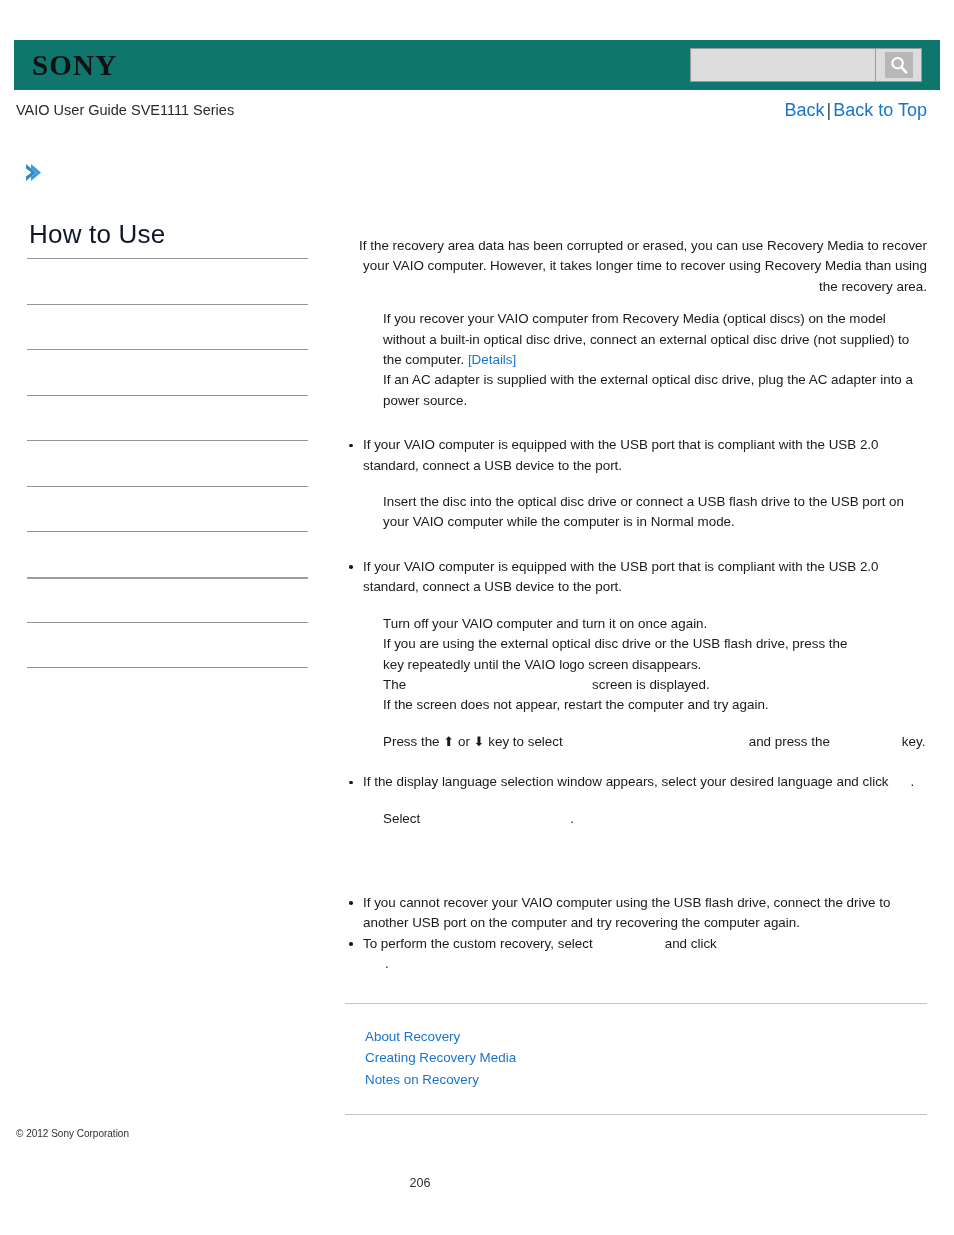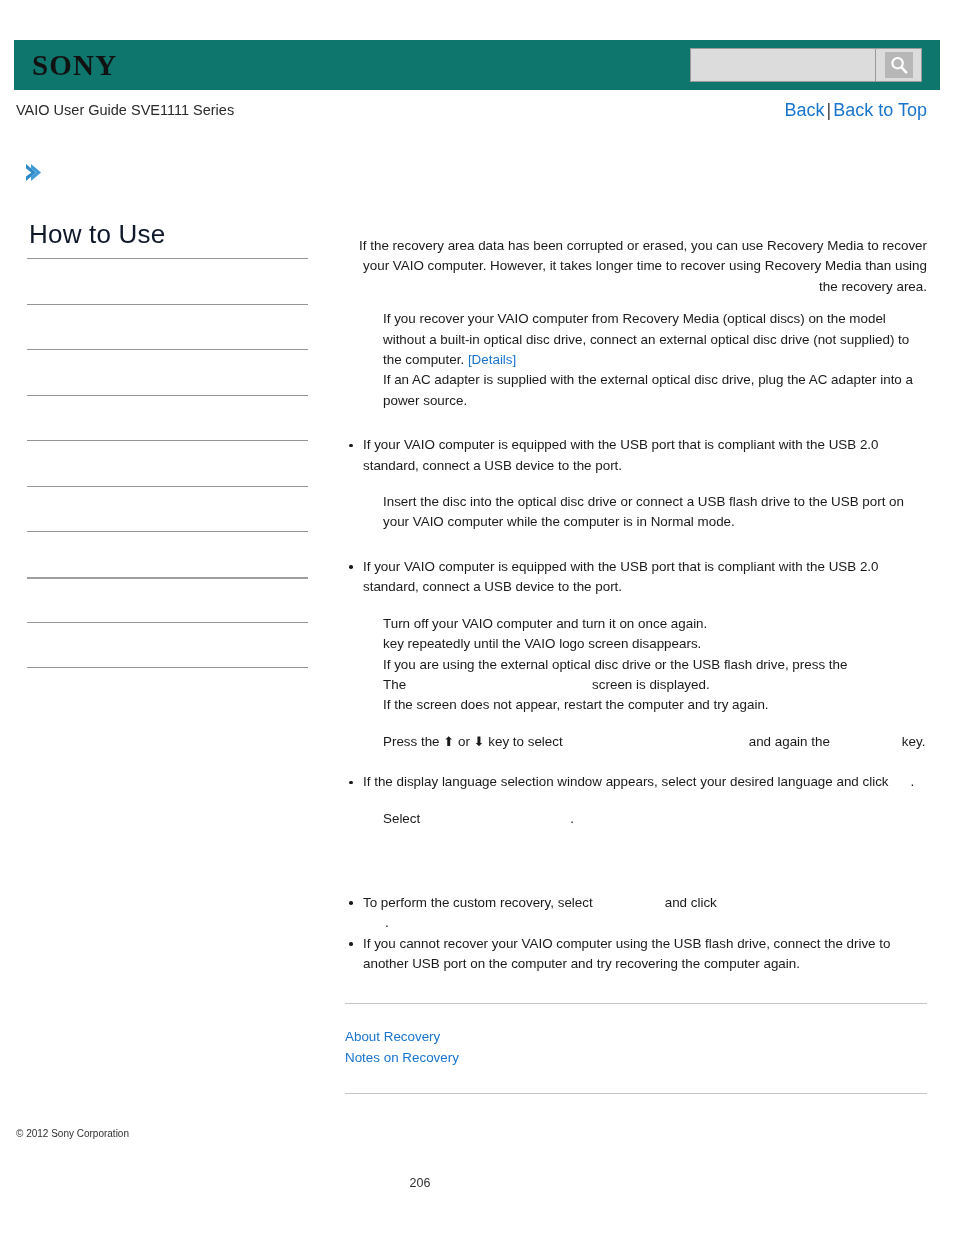--- a/index.html
+++ b/index.html
@@ -214,20 +214,21 @@
 
   .related {
     margin-top: 22px;
   }
   .related a {
     display: block;
     color: #1874CD;
     text-decoration: none;
     font-size: 13.4px;
     line-height: 21.5px;
+    margin-left: 20px;
   }
 
   
   .copyright {
     position: absolute;
     left: 16px;
     top: 1125px;
     font-size: 10px;
     color: #303030;
     line-height: 18px;
@@ -335,37 +336,37 @@
 
   <div class="spacer-24"></div>
 
   <ul class="bullets bul-inner">
     <li>If your VAIO computer is equipped with the USB port that is compliant with the USB 2.0 standard, connect a USB device to the port.</li>
   </ul>
 
   <div class="spacer-16"></div>
 
   <div class="indent">Turn off your VAIO computer and turn it on once again.</div>
-  <div class="indent">key repeatedly until the VAIO logo screen disappears.</div>
   <div class="indent">
     <span>If you are using the external optical disc drive or the USB flash drive, press the</span>
   </div>
+  <div class="indent">key repeatedly until the VAIO logo screen disappears.</div>
   <div class="indent">
     <span>The</span><span class="gap-xl"></span><span>screen is displayed.</span>
   </div>
   <div class="indent">If the screen does not appear, restart the computer and try again.</div>
 
   <div class="spacer-16"></div>
 
   <div class="indent">
     <span>Press the</span>
     <span class="arrow-glyph">⬆</span>
     <span>or</span>
     <span class="arrow-glyph">⬇</span>
-    <span>key to select</span><span class="gap-xl"></span><span>and again the</span><span class="gap-m"></span><span>key.</span>
+    <span>key to select</span><span class="gap-xl"></span><span>and press the</span><span class="gap-m"></span><span>key.</span>
   </div>
 
   <div class="spacer-20"></div>
 
   <ul class="bullets bul-inner">
     <li>
       <span>If the display language selection window appears, select your desired language and click</span><span class="gap-s"></span><span>.</span>
     </li>
   </ul>
 
@@ -375,33 +376,34 @@
     <span>Select</span><span class="gap-l"></span><span>.</span>
   </div>
 
   <div class="spacer-16"></div>
 
 
   <div class="spacer-28"></div>
   <div class="spacer-20"></div>
 
   <ul class="bullets">
+    <li>If you cannot recover your VAIO computer using the USB flash drive, connect the drive to another USB port on the computer and try recovering the computer again.</li>
     <li>
       <span>To perform the custom recovery, select</span><span class="gap-m"></span><span>and click</span><br>
       <span class="gap-s"></span><span>.</span>
     </li>
-    <li>If you cannot recover your VAIO computer using the USB flash drive, connect the drive to another USB port on the computer and try recovering the computer again.</li>
   </ul>
 
   <div class="spacer-28"></div>
 
   <hr class="divider">
 
   <div class="related">
     <a href="#">About Recovery</a>
+    <a href="#">Creating Recovery Media</a>
     <a href="#">Notes on Recovery</a>
   </div>
 
   <div class="spacer-24"></div>
 
   <hr class="divider">
 </div>
 
 <div class="copyright">© 2012 Sony Corporation</div>
 <div class="page-number">206</div>

